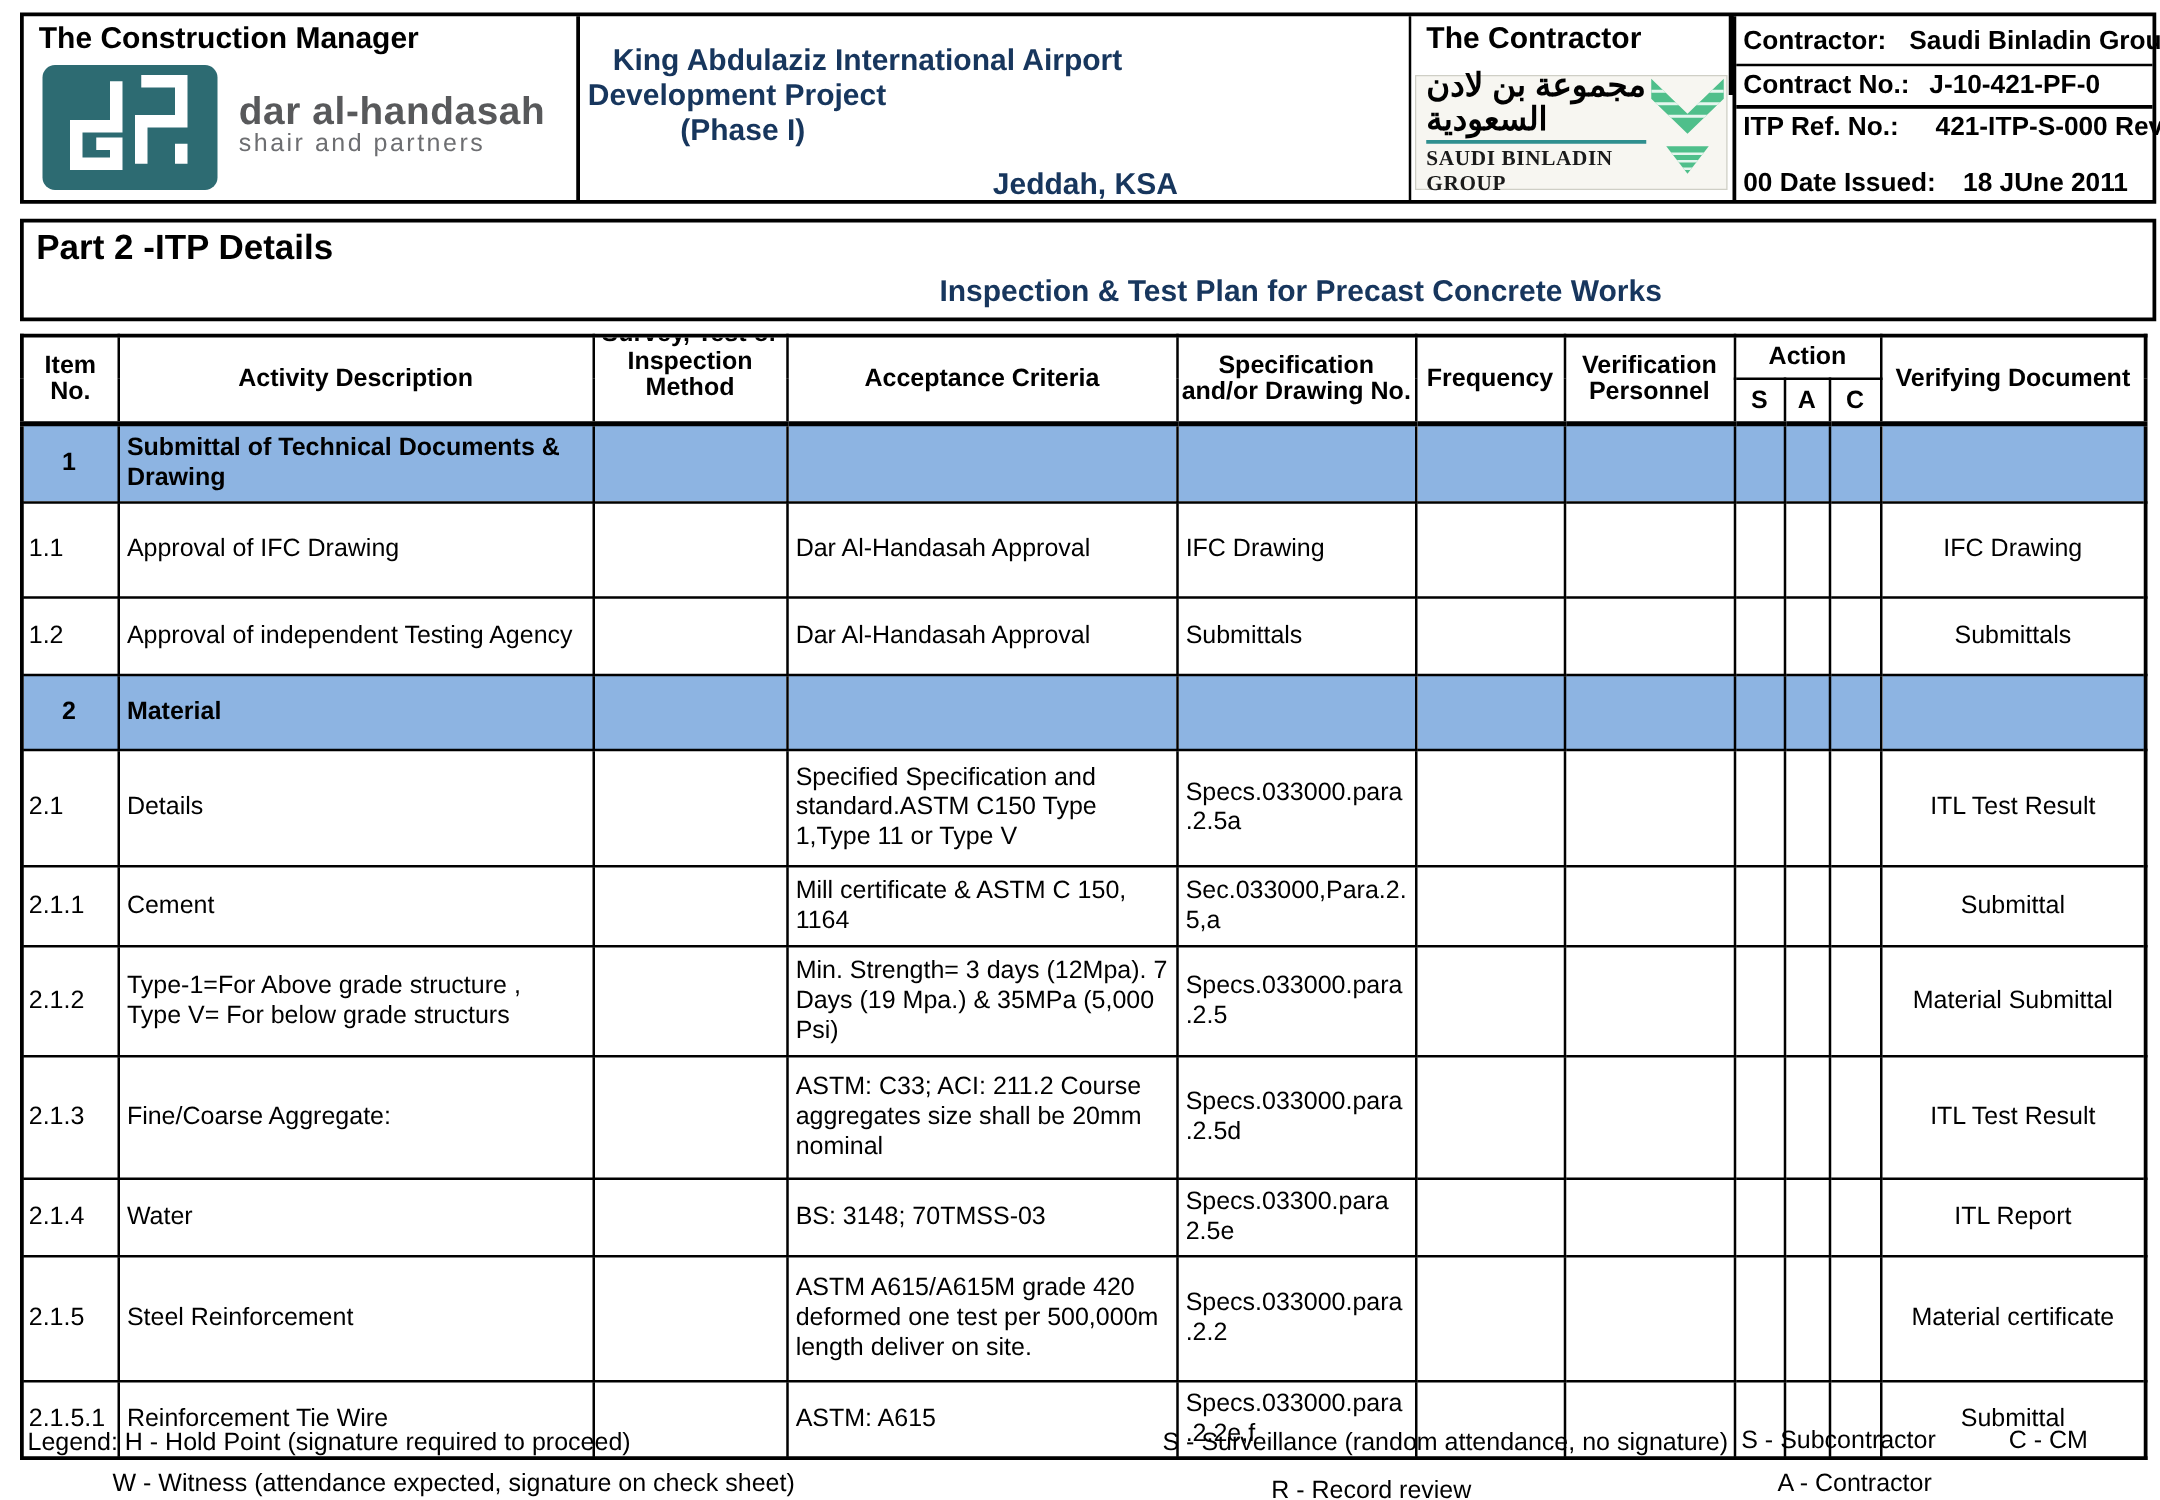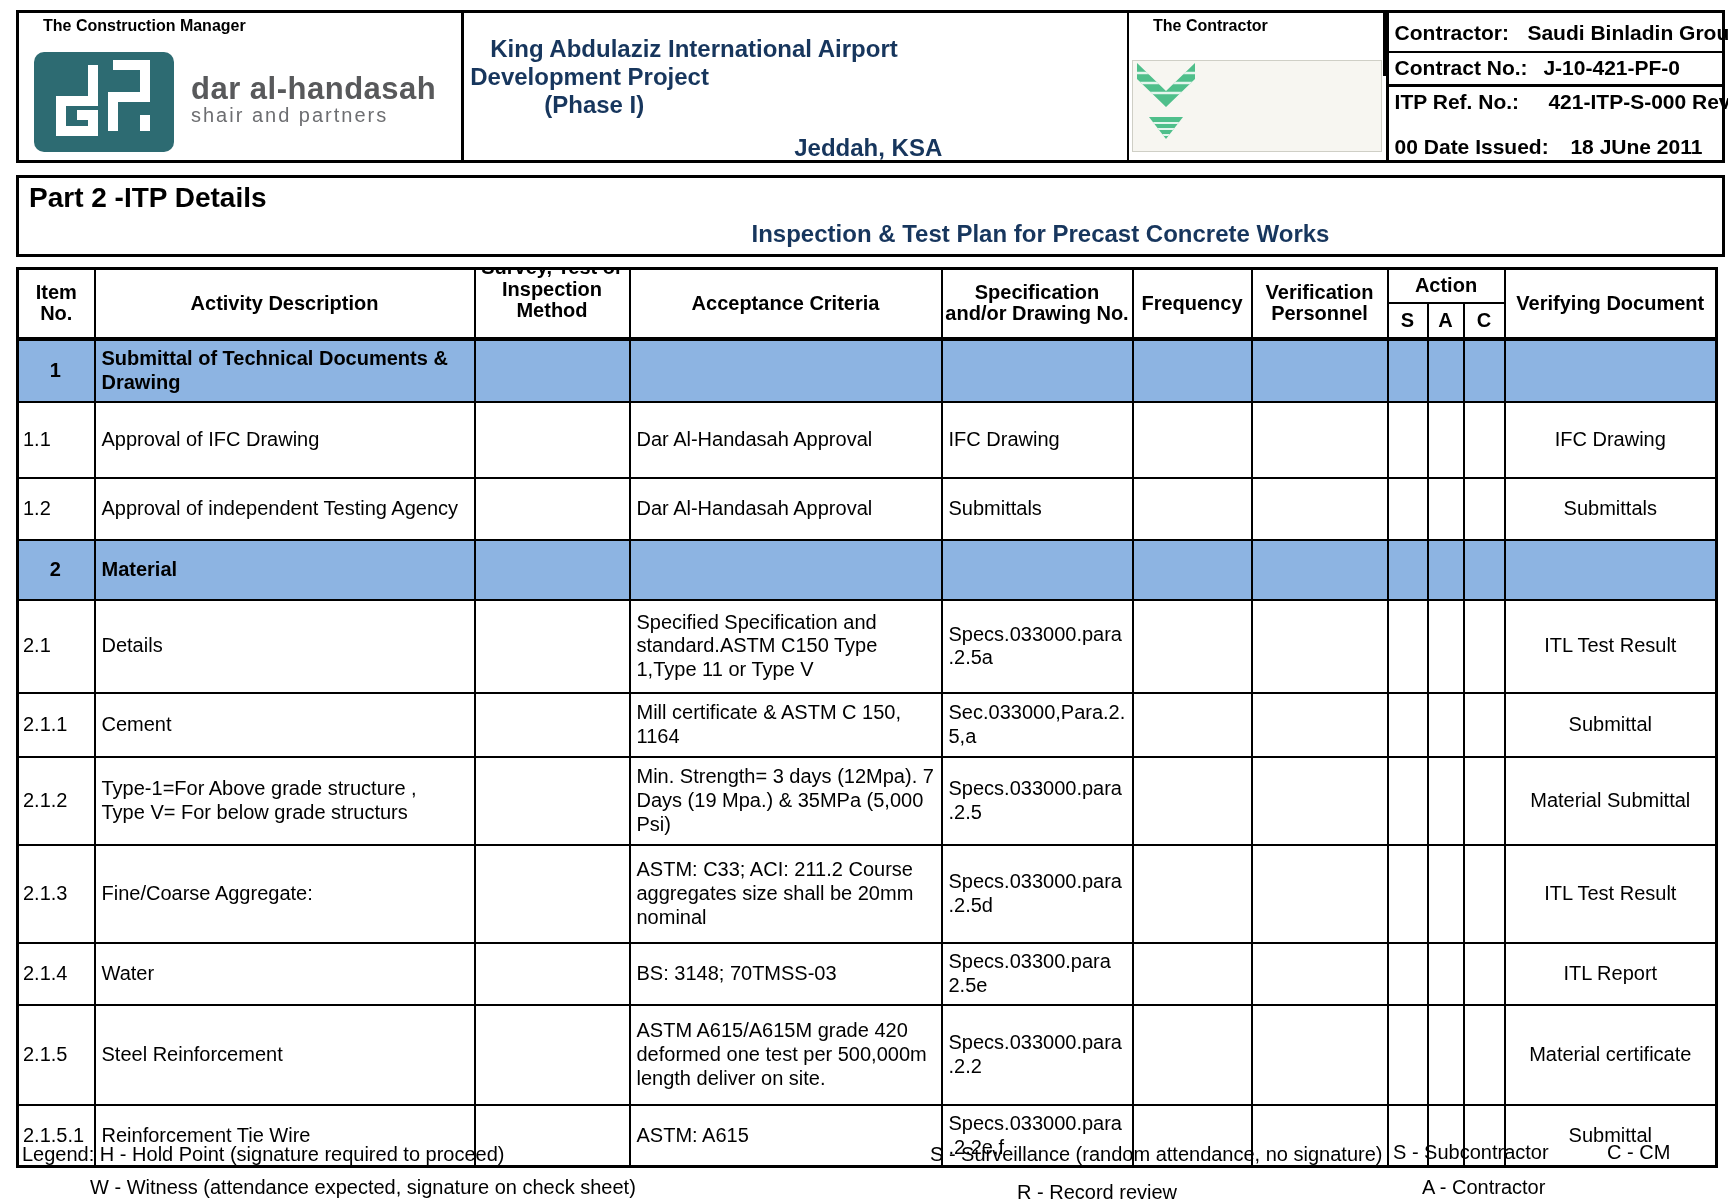--- a/index.html
+++ b/index.html
@@ -12,21 +12,21 @@
   
   #band {
     position:absolute; left:16px; top:10px; width:1709px; height:153px;
     border:3px solid #000; box-sizing:border-box; display:flex;
   }
   #band > div { box-sizing:border-box; position:relative; }
   .box-cm { width:446px; border-right:3px solid #000; }
   .box-project { width:666px; border-right:2px solid #000; }
   .box-contractor { width:260px; border-right:3px solid #000; }
   .box-info { width:334px; }
-  .band-title { font-weight:bold; font-size:16px; padding:4px 0 0 24px; }
+  .band-title { font-weight:bold; font-size:24px; padding:4px 0 0 12px; }
 
   .dar-logo { position:absolute; left:14px; top:38px; }
   .dar-words { position:absolute; left:172px; top:58px; }
   .dar-name { font-size:31px; font-weight:bold; color:#58595b; letter-spacing:0.5px; }
   .dar-sub  { font-size:20px; color:#6d6e71; letter-spacing:2px; margin-top:-3px; }
 
   .proj { color:#17365D; font-weight:bold; font-size:24px; line-height:1.16; padding-top:22px; }
   .proj-line1 { margin-left:26px; }
   .proj-line2 { margin-left:6px; }
   .proj-line3 { margin-left:80px; }
@@ -135,20 +135,25 @@
       <div class="proj-line1">King Abdulaziz International Airport</div>
       <div class="proj-line2">Development Project</div>
       <div class="proj-line3">(Phase I)</div>
       <div class="proj-loc">Jeddah, KSA</div>
     </div>
   </div>
 
   <div class="box-contractor">
     <div class="band-title">The Contractor</div>
     <div class="sbg-box">
+      <div class="sbg-text">
+        <div class="sbg-arabic">مجموعة بن لادن السعودية</div>
+        <div class="sbg-line"></div>
+        <div class="sbg-english">SAUDI BINLADIN GROUP</div>
+      </div>
       <div class="sbg-mark">
         <svg width="66" height="90" viewBox="0 0 66 90">
           <defs>
             <clipPath id="wing">
                 <path d="M4 4 L33 32 L62 4 L62 20 L33 48 L4 20 Z"></path>
               </clipPath>
             <clipPath id="tri">
                 <path d="M16 58 L50 58 L33 80 Z"></path>
               </clipPath>
           </defs>

